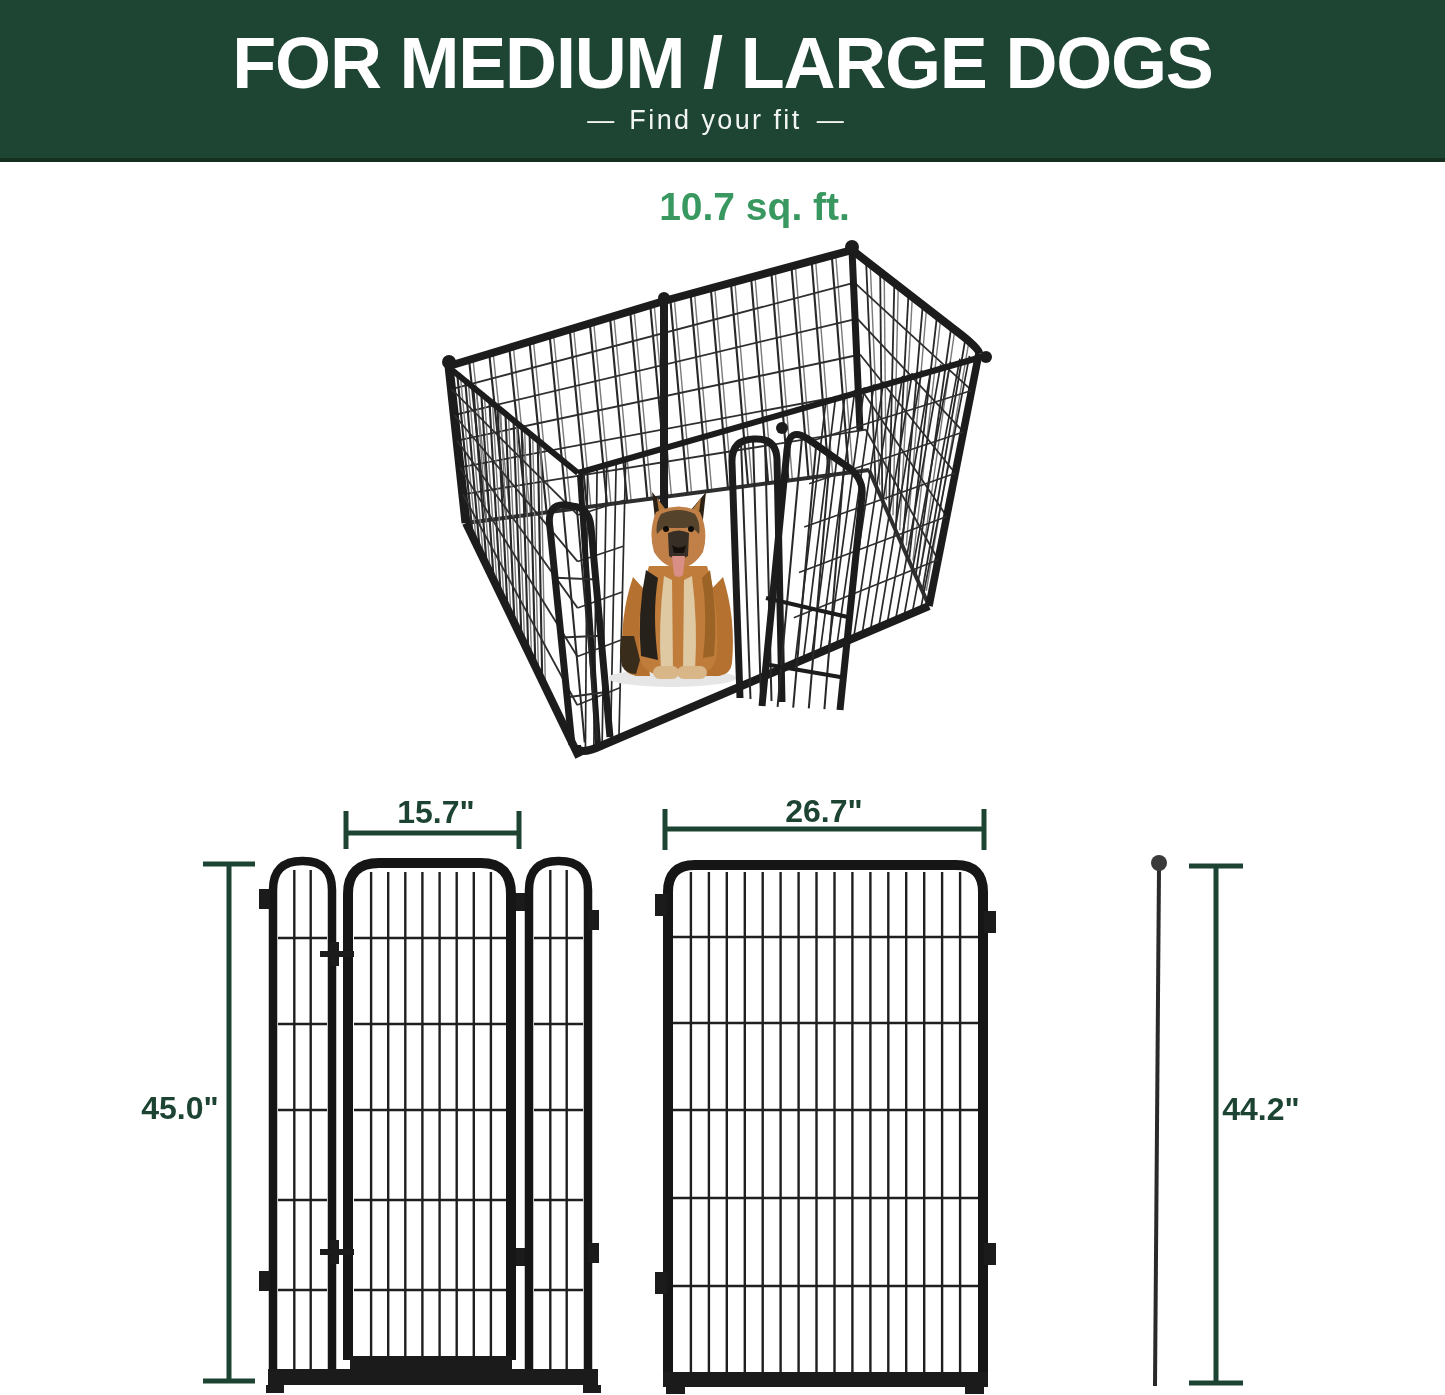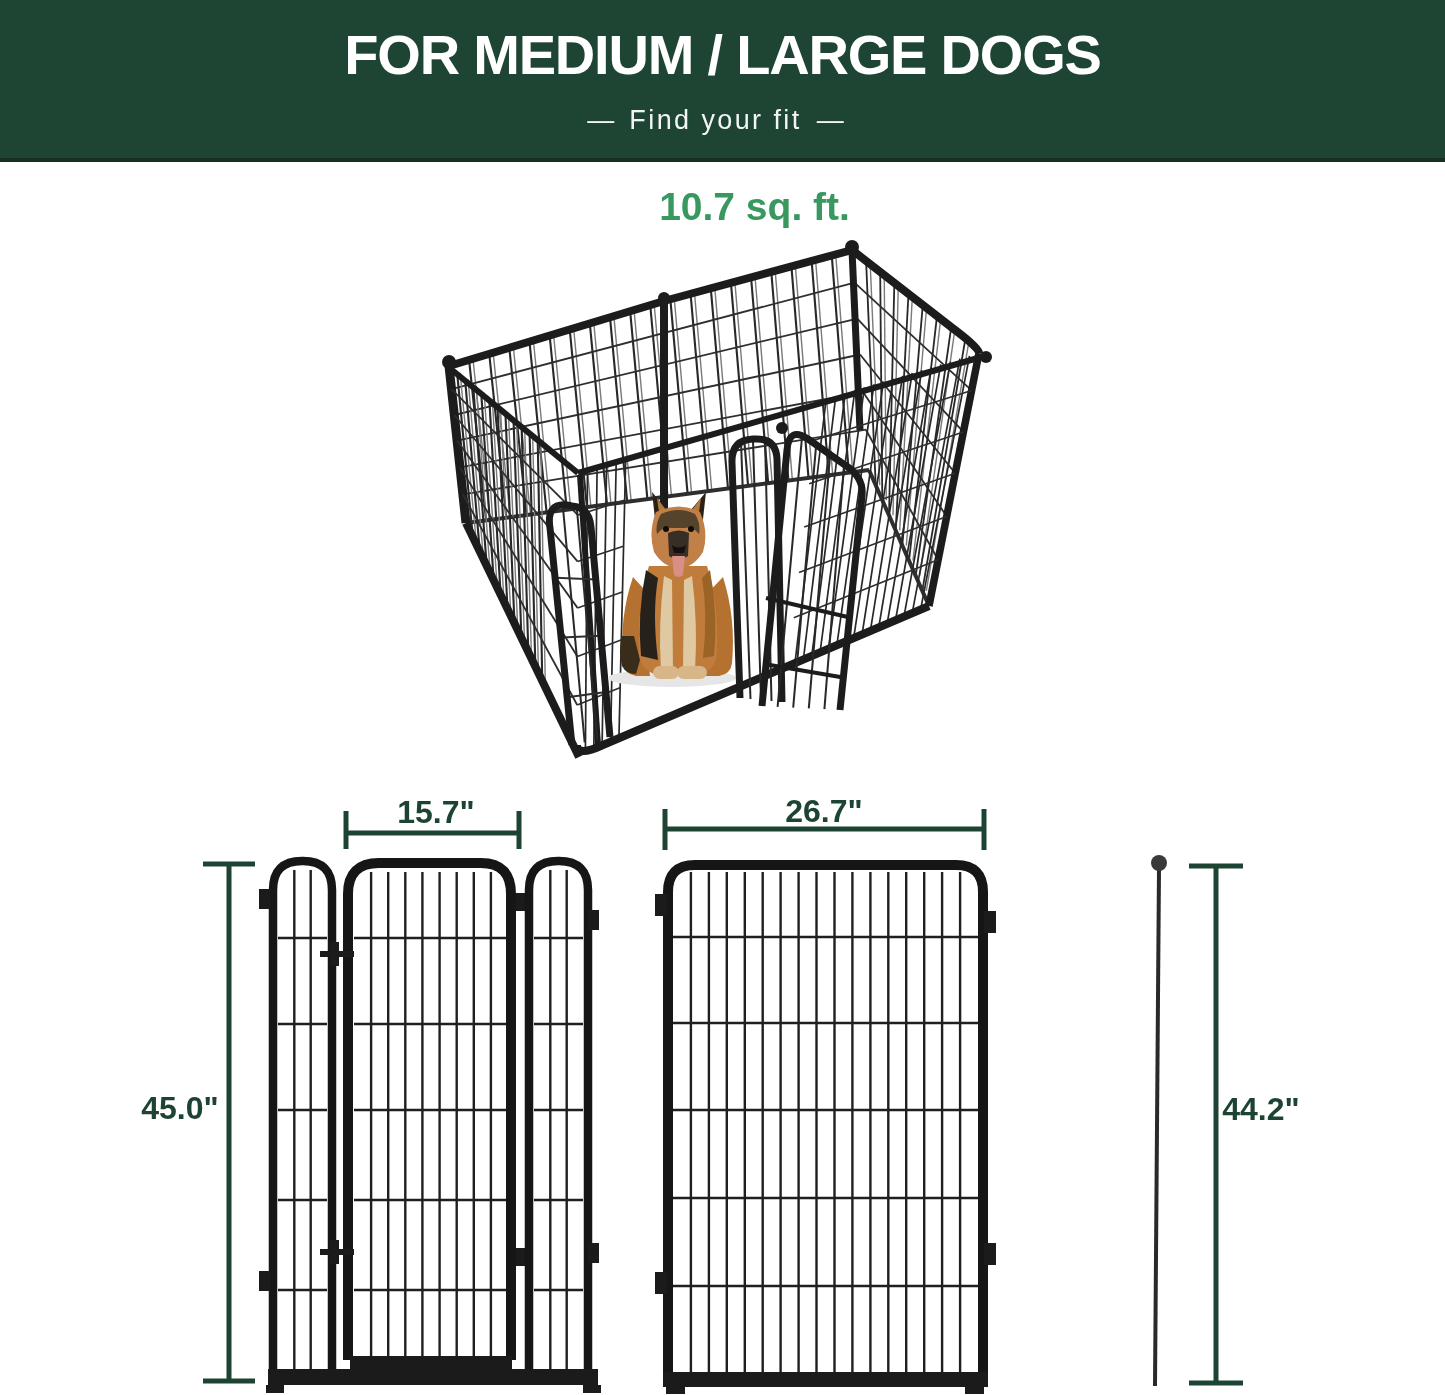--- a/index.html
+++ b/index.html
@@ -5,21 +5,21 @@
   html,body { margin:0; padding:0; }
   body { width:1445px; height:1395px; position:relative; background:#ffffff;
          font-family:"Liberation Sans", sans-serif; overflow:hidden; }
   .abs { position:absolute; }
 </style>
 </head>
 <body>
 
 <div class="abs" style="left:0; top:0; width:1445px; height:158px; background:#1e4434; border-bottom:4px solid #15301f;"></div>
 
-<div class="abs" style="left:0; top:22px; width:1445px; text-align:center; color:#ffffff; font-size:56px; font-weight:bold; letter-spacing:-1.2px;">FOR MEDIUM / LARGE DOGS</div>
+<div class="abs" style="left:0; top:22px; width:1445px; text-align:center; color:#ffffff; font-size:72px; font-weight:bold; letter-spacing:-1.2px;">FOR MEDIUM / LARGE DOGS</div>
 
 <div class="abs" style="left:-7px; top:105px; width:1445px; text-align:center; color:#f2f5f3; font-size:27px;">—&nbsp; <span style="letter-spacing:2.4px;">Find your fit</span> &nbsp;—</div>
 
 <div class="abs" style="left:0; top:185px; width:1445px; text-align:center; color:#38985f; font-size:39px; font-weight:bold;padding-left:32px;">10.7 sq. ft.</div>
 
 <svg class="abs" style="left:0; top:0;" width="1445" height="1395" viewBox="0 0 1445 1395">
 
   <g>
     <line x1="469.1" y1="360.2" x2="486.1" y2="520.4" stroke="#282828" stroke-width="2.1"></line>
 <line x1="473.1" y1="360.2" x2="490.1" y2="520.4" stroke="#7a7a7a" stroke-width="1.4"></line>

